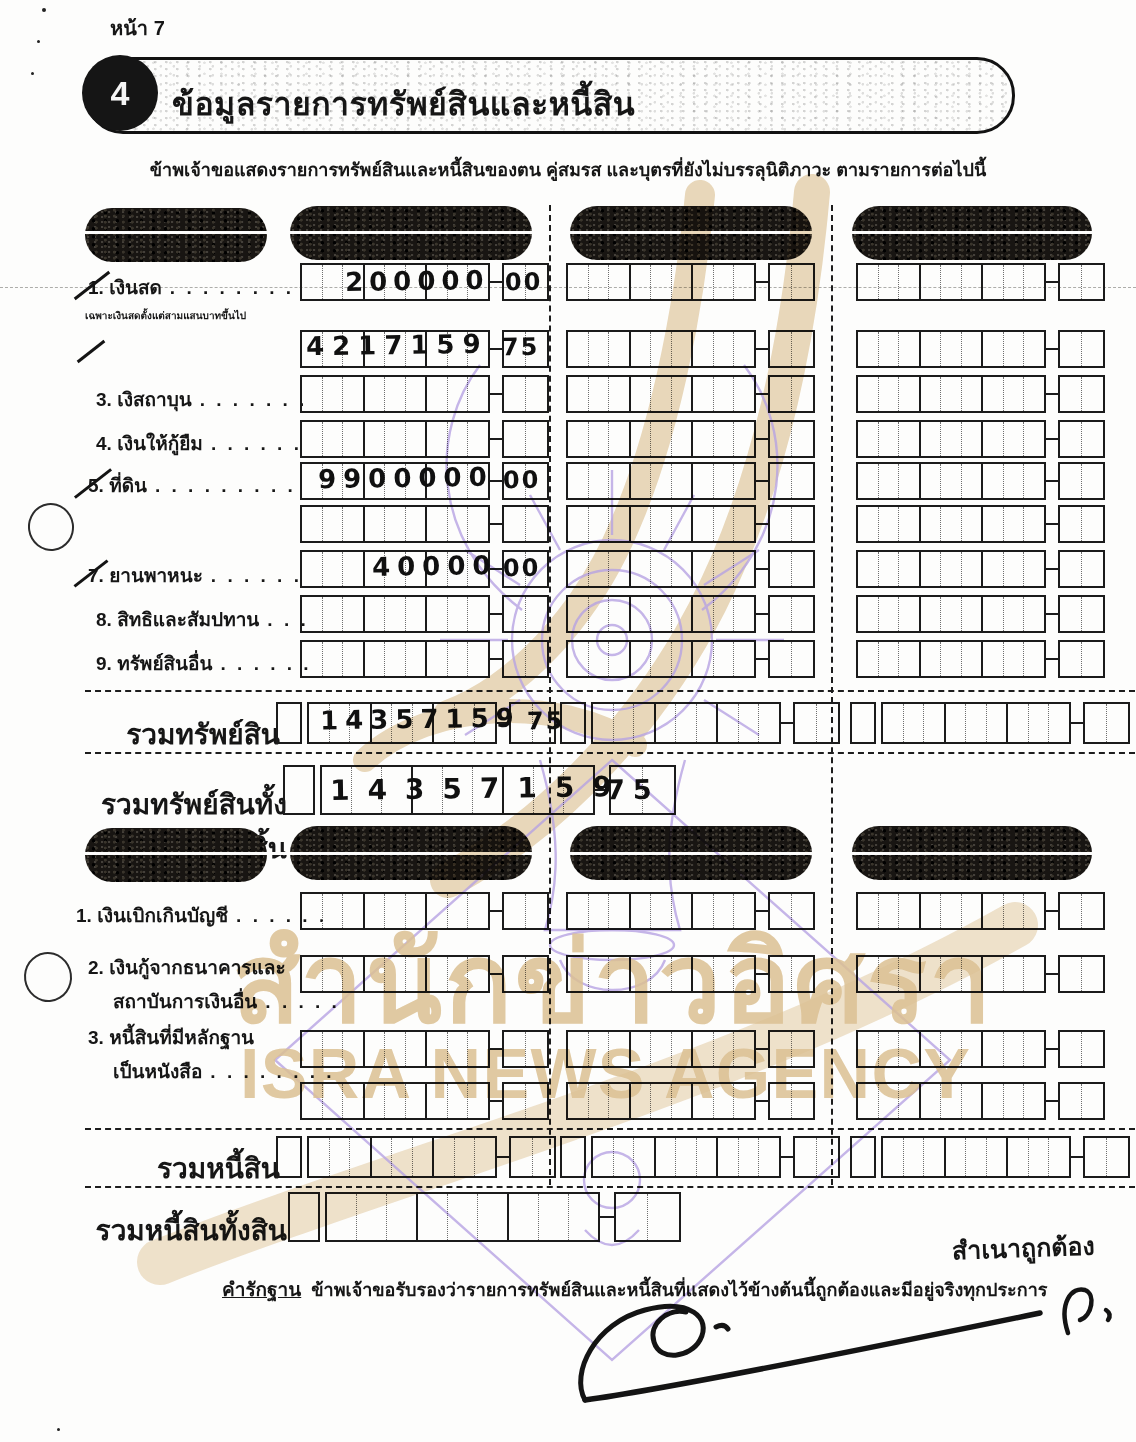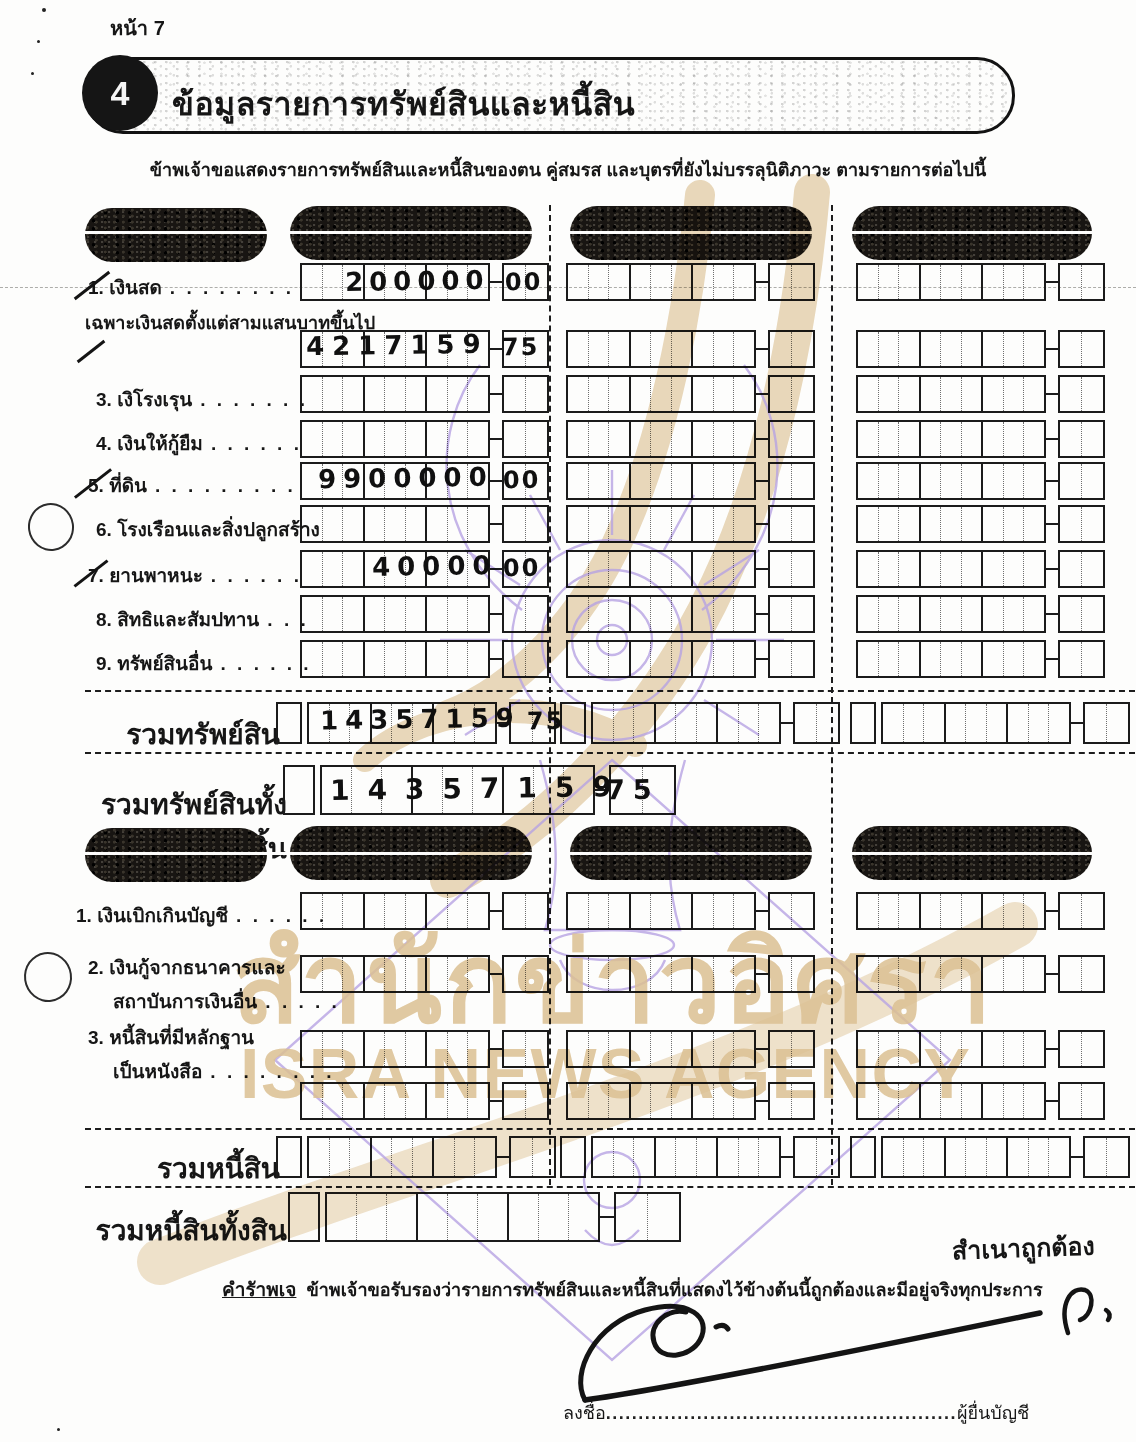--- a/index.html
+++ b/index.html
@@ -36,21 +36,21 @@
     background-size:9px 6px,12px 8px,7px 5px;
   }
   .scanline{height:3px;background:#fdfdfc;z-index:4;}
   
   .hdash{border-top:2.5px dashed #1d1d1d;}
   .vdash{border-left:2.3px dashed #1d1d1d;width:0;z-index:1;}
   .foldline{border-top:1.6px dashed #9a9a96;width:1136px;left:0;opacity:.8;}
   
   .rlabel{font-size:19px;font-weight:bold;white-space:nowrap;}
   .rlabel .leader{font-weight:bold;letter-spacing:3px;margin-left:8px;}
-  .note{font-size:18px;font-weight:bold;}
+  .note{font-size:10px;font-weight:bold;}
   .tlabel{font-size:28px;font-weight:bold;text-align:right;}
   
   .bg{display:flex;align-items:stretch;height:38px;z-index:2;}
   .bg .lead{width:22px;border:2.2px solid #1b1b1b;margin-right:5px;}
   .bg .main{display:flex;border:2.2px solid #1b1b1b;}
   .bg .cell{width:19.5px;border-right:1.6px dotted #6e6e6e;}
   .bg .cell.g{border-right:2.2px solid #1b1b1b;}
   .bg .cell.last{border-right:none;}
   .bg .dash{width:12px;border-top:2.2px solid #1b1b1b;align-self:center;height:0;}
   .bg .sat{display:flex;border:2.2px solid #1b1b1b;}
@@ -99,24 +99,23 @@
   <div class="abs vdash" style="left:831px;top:205px;height:980px;"></div>
 
   <div class="abs oval" style="left:85px;top:208px;width:182px;"></div>
   <div class="abs oval" style="left:290px;top:206px;width:242px;"></div>
   <div class="abs oval" style="left:570px;top:206px;width:242px;"></div>
   <div class="abs oval" style="left:852px;top:206px;width:240px;"></div>
   <div class="abs scanline" style="left:80px;top:231px;width:1020px;"></div>
 
   <div class="abs rlabel" style="left:88px;top:272px;"><span>1.</span> <span>เงินสด</span><span class="leader">. . . . . . . .</span></div>
   <div class="abs note" style="left:85px;top:308px;">เฉพาะเงินสดตั้งแต่สามแสนบาทขึ้นไป</div>
-  <div class="abs rlabel" style="left:96px;top:384px;"><span>3.</span> <span>เงิโรงเรุน</span><span class="leader">. . . . . . .</span></div>
+  <div class="abs rlabel" style="left:96px;top:384px;"><span>3.</span> <span>เงิสถาบุน</span><span class="leader">. . . . . . .</span></div>
   <div class="abs rlabel" style="left:96px;top:428px;"><span>4.</span> <span>เงินให้กู้ยืม</span><span class="leader">. . . . . .</span></div>
   <div class="abs rlabel" style="left:88px;top:470px;"><span>5.</span> <span>ที่ดิน</span><span class="leader">. . . . . . . . .</span></div>
-  <div class="abs rlabel" style="left:96px;top:514px;"><span>6.</span> <span>โรงเรือนและสิ่งปลูกสร้าง</span><span class="leader"></span></div>
   <div class="abs rlabel" style="left:88px;top:560px;"><span>7.</span> <span>ยานพาหนะ</span><span class="leader">. . . . . .</span></div>
   <div class="abs rlabel" style="left:96px;top:604px;"><span>8.</span> <span>สิทธิและสัมปทาน</span><span class="leader">. . .</span></div>
   <div class="abs rlabel" style="left:96px;top:648px;"><span>9.</span> <span>ทรัพย์สินอื่น</span><span class="leader">. . . . . .</span></div>
 
   <div class="abs strike" style="left:70px;top:284px;width:44px;"></div>
   <div class="abs strike" style="left:74px;top:350px;"></div>
   <div class="abs strike" style="left:70px;top:482px;width:46px;"></div>
   <div class="abs strike" style="left:70px;top:572px;width:42px;"></div>
   <div class="abs hcircle" style="left:28px;top:503px;width:42px;height:44px;"></div>
 
@@ -1010,36 +1009,33 @@
       </div>
       <div class="dash"></div>
       <div class="sat">
         <div class="cell"></div>
         <div class="cell last"></div>
       </div>
     </div>
 
   <div class="abs copy-note" style="left:952px;top:1228px;">สำเนาถูกต้อง</div>
   <div class="abs certify" style="left:222px;top:1274px;width:830px;">
-    <span class="h">คำรัาพเจ</span><span>ข้าพเจ้าขอรับรองว่ารายการทรัพย์สินและหนี้สินที่แสดงไว้ข้างต้นนี้ถูกต้องและมีอยู่จริงทุกประการ</span>
+    <span class="h">คำรักฐาน</span><span>ข้าพเจ้าขอรับรองว่ารายการทรัพย์สินและหนี้สินที่แสดงไว้ข้างต้นนี้ถูกต้องและมีอยู่จริงทุกประการ</span>
   </div>
 
   <svg class="abs" style="left:540px;top:1278px;" width="600" height="150" viewBox="0 0 600 150">
     <g fill="none" stroke="#141414" stroke-linecap="round">
       <path d="M 45 122 C 30 95 55 45 105 32 C 150 20 172 40 160 62 C 150 80 120 84 114 64 C 108 46 128 30 146 34" stroke-width="5"></path>
       <path d="M 45 122 C 120 112 330 70 500 35" stroke-width="5.5"></path>
       <path d="M 176 49 q 8 -4 12 2" stroke-width="5"></path>
       <path d="M 528 55 C 518 25 532 8 545 12 C 556 16 552 38 540 42" stroke-width="4.5"></path>
       <path d="M 566 32 q 6 4 2 10" stroke-width="4.5"></path>
     </g>
   </svg>
   <div class="abs signer-name" style="left:918px;top:1342px;"></div>
-  <div class="abs signline" style="left:563px;top:1398px;">
-    <span>ลงชื่อ</span><span class="dots">......................................................</span><span>ผู้ยื่นบัญชี</span>
-  </div>
 
   <svg class="abs wm" viewBox="0 0 1136 1442">
 
     <g stroke="#ddc294" fill="none" opacity="0.62" stroke-linecap="round">
       <path d="M 700 195 C 688 320 662 440 625 525 C 585 620 515 690 448 715" stroke-width="30"></path>
       <path d="M 812 192 C 800 330 772 470 718 585 C 660 710 560 820 448 880" stroke-width="36"></path>
       <path d="M 160 1262 C 420 1160 740 1080 1015 925" stroke-width="46" opacity="0.75"></path>
       <path d="M 365 760 C 430 700 560 695 635 745" stroke-width="24"></path>
     </g>
 

